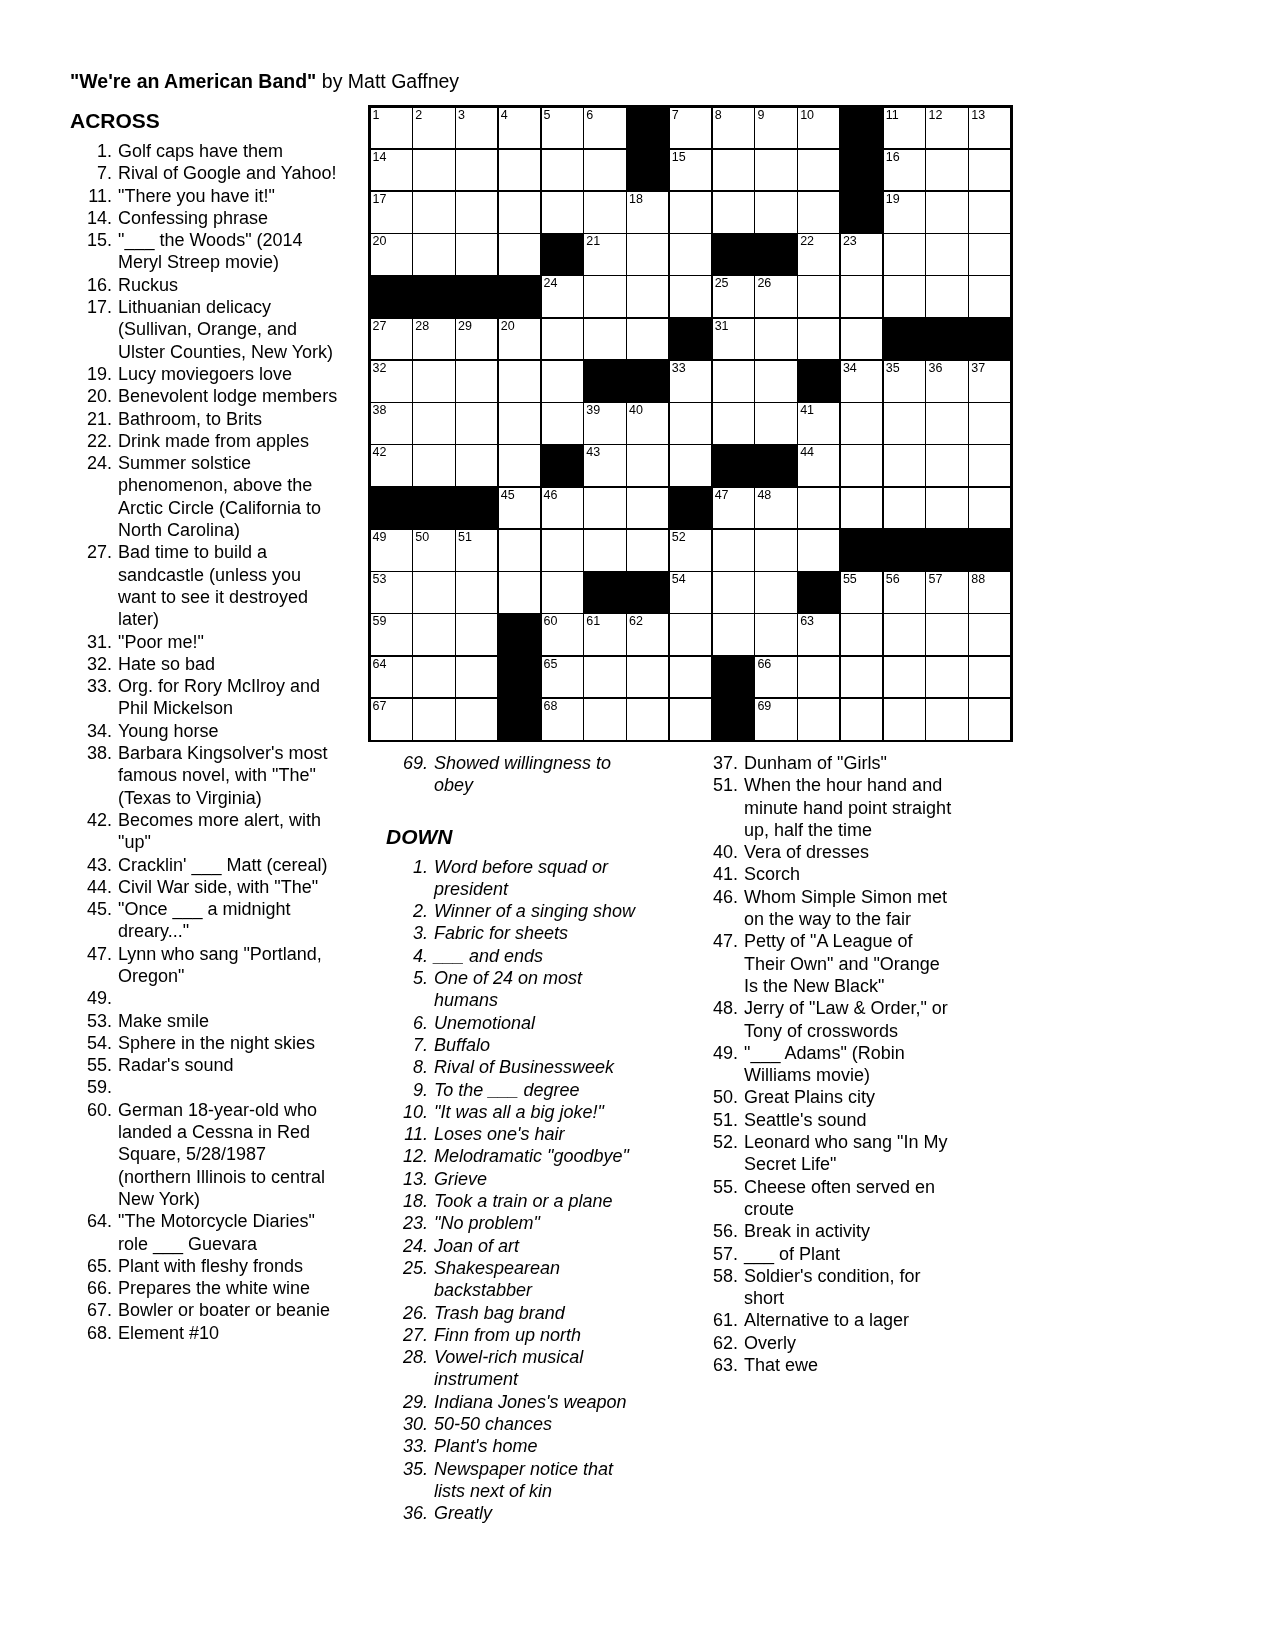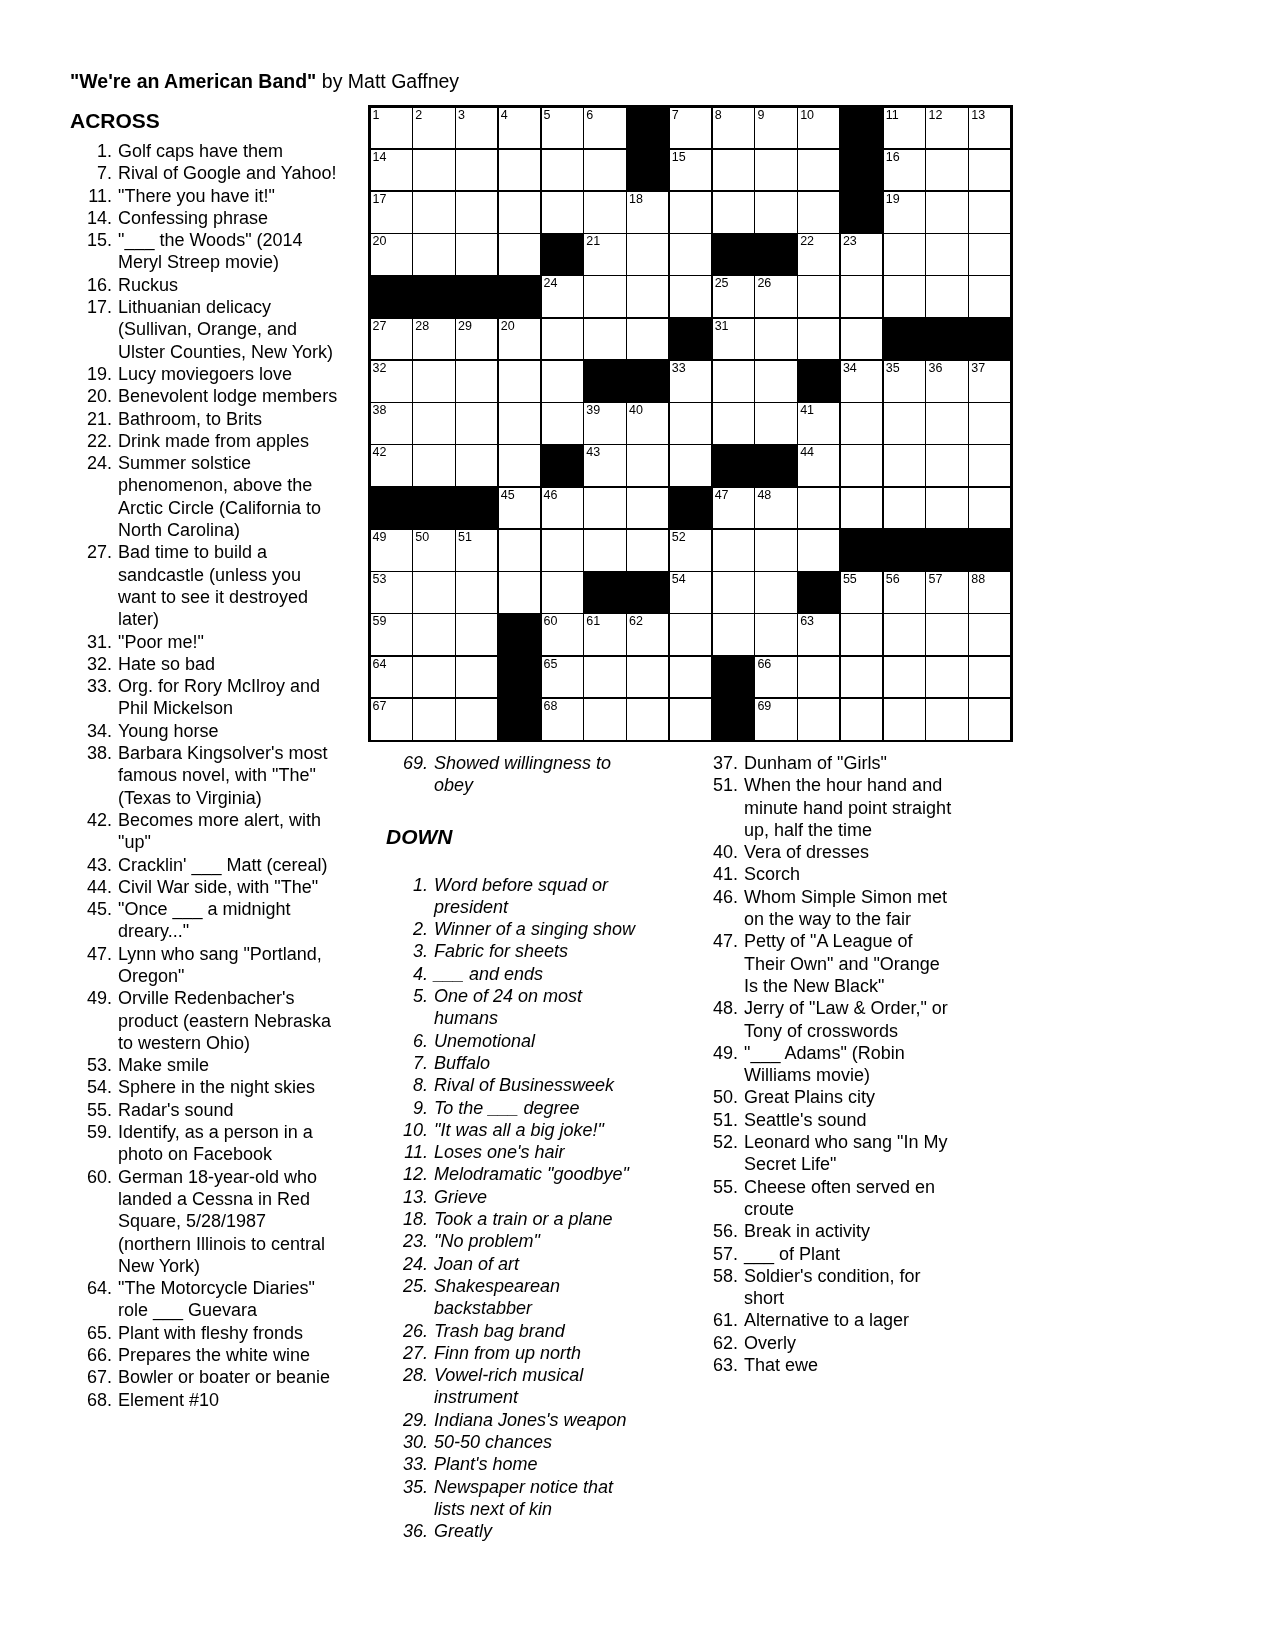--- a/index.html
+++ b/index.html
@@ -9,21 +9,21 @@
   .title-row .title{font-weight:bold;}
   .title-row .byline{font-weight:normal;}
   .clue-col{position:absolute;}
   .clue-col h2{margin:8px 0 7px 0;font-size:21px;font-weight:bold;letter-spacing:0;}
   .clue{display:flex;font-size:18px;line-height:22.3px;}
   .cnum{flex:0 0 42px;text-align:right;}
   .ctext{margin-left:6px;}
   .col-left{left:70px;top:101px;width:300px;}
   .col-left .ctext{width:225px;}
   .col-mid{left:386px;top:752px;width:270px;font-style:italic;}
-  .col-mid h2{margin:28px 0 25px 0;}
+  .col-mid h2{margin:28px 0 7px 0;}
   .col-mid .ctext{width:208px;}
   .col-right{left:696px;top:752px;width:270px;}
   .col-right .ctext{width:211px;}
   .grid{position:absolute;left:368px;top:105px;width:645px;height:637px;
         background:#000;display:grid;grid-template-columns:repeat(15,1fr);
         grid-template-rows:repeat(15,1fr);gap:1.5px;padding:2.5px;box-sizing:border-box;}
   .cell{background:#fff;position:relative;}
   .cell.black{background:#000;}
   .cellnum{position:absolute;top:0px;left:2px;font-size:12.5px;line-height:15px;}
 </style>
@@ -126,37 +126,35 @@
         <div class="clue">
           <span class="cnum">45.</span>
           <span class="ctext">"Once ___ a midnight dreary..."</span>
         </div>
         <div class="clue">
           <span class="cnum">47.</span>
           <span class="ctext">Lynn who sang "Portland, Oregon"</span>
         </div>
         <div class="clue">
           <span class="cnum">49.</span>
-          <span class="ctext">Orville Redenbacher's product (eastern Nebraska to western Ohio)</span>
         </div>
         <div class="clue">
           <span class="cnum">53.</span>
           <span class="ctext">Make smile</span>
         </div>
         <div class="clue">
           <span class="cnum">54.</span>
           <span class="ctext">Sphere in the night skies</span>
         </div>
         <div class="clue">
           <span class="cnum">55.</span>
           <span class="ctext">Radar's sound</span>
         </div>
         <div class="clue">
           <span class="cnum">59.</span>
-          <span class="ctext">Identify, as a person in a photo on Facebook</span>
         </div>
         <div class="clue">
           <span class="cnum">60.</span>
           <span class="ctext">German 18-year-old who landed a Cessna in Red Square, 5/28/1987 (northern Illinois to central New York)</span>
         </div>
         <div class="clue">
           <span class="cnum">64.</span>
           <span class="ctext">"The Motorcycle Diaries" role ___ Guevara</span>
         </div>
         <div class="clue">

